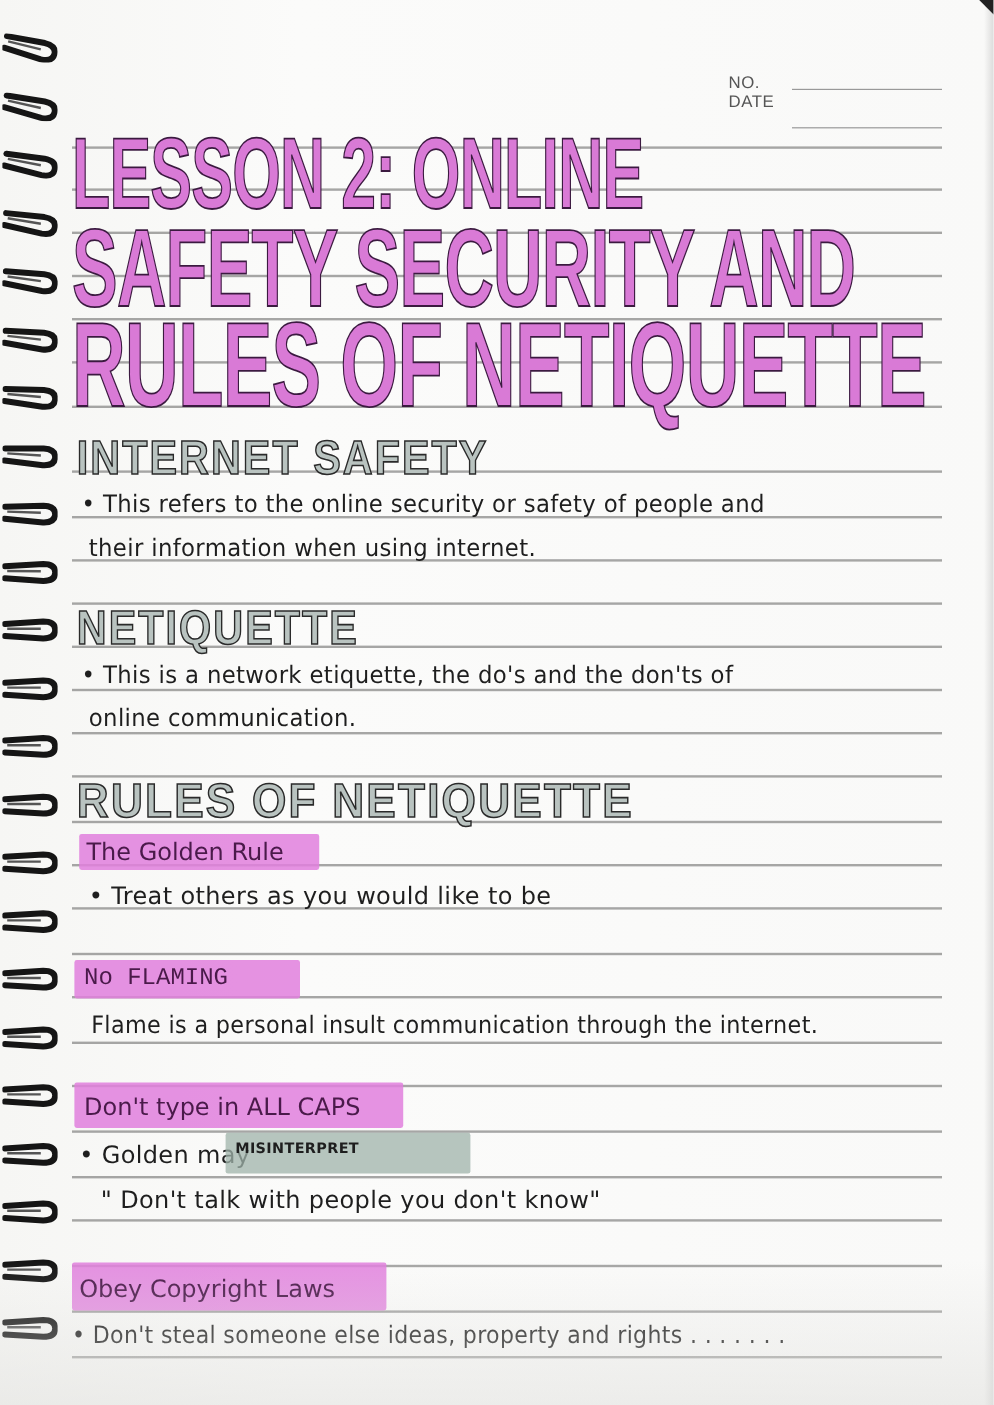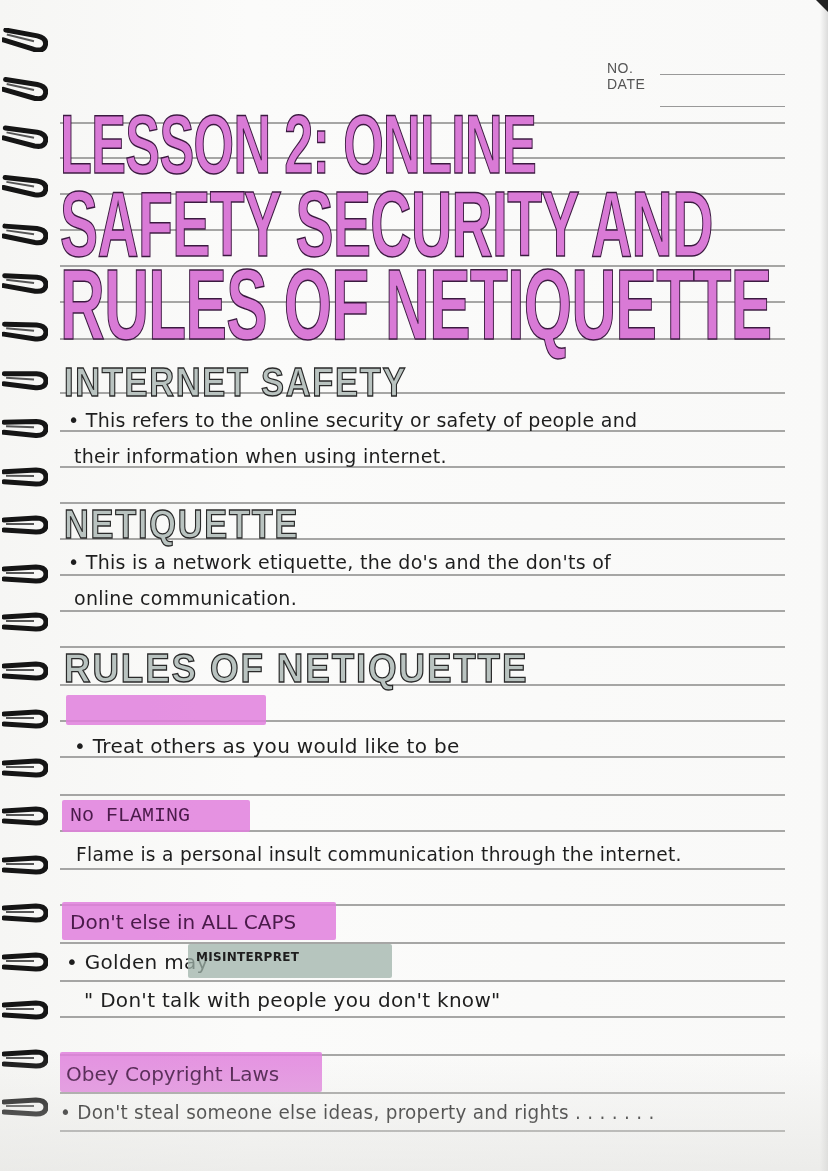--- a/index.html
+++ b/index.html
@@ -273,28 +273,29 @@
   <div class="hand" style="left:68px; top:408px; transform:scaleX(0.95);">• This refers to the online security or safety of people and</div>
   <div class="hand" style="left:74px; top:444px; transform:scaleX(0.95);">their information when using internet.</div>
 
   <div class="heading" style="left:64px; top:502px; font-size:40px; transform:scaleX(0.86);">NETIQUETTE</div>
   <div class="hand" style="left:68px; top:550px; transform:scaleX(0.95);">• This is a network etiquette, the do's and the don'ts of</div>
   <div class="hand" style="left:74px; top:586px; transform:scaleX(0.95);">online communication.</div>
 
   <div class="heading" style="left:64px; top:646px; font-size:40px; transform:scaleX(0.92);">RULES OF NETIQUETTE</div>
 
   <div class="hl-pink" style="left:66px; top:695px; width:200px; height:30px;"></div>
+  <div class="sublabel" style="left:72px; top:698px;">The Golden Rule</div>
   <div class="hand" style="left:74px; top:734px;">• Treat others as you would like to be</div>
 
   <div class="hl-pink" style="left:62px; top:800px; width:188px; height:32px;"></div>
   <div class="sublabel" style="left:70px; top:804px;font-family:Liberation Mono, monospace;">No FLAMING</div>
   <div class="hand" style="left:76px; top:842px; transform:scaleX(0.93);">Flame is a personal insult communication through the internet.</div>
 
   <div class="hl-pink" style="left:62px; top:902px; width:274px; height:38px;"></div>
-  <div class="sublabel" style="left:70px; top:910px;">Don't else in ALL CAPS</div>
+  <div class="sublabel" style="left:70px; top:910px;">Don't type in ALL CAPS</div>
   <div class="hand" style="left:66px; top:950px;">• Golden may</div>
   <div class="hl-gray" style="left:188px; top:944px; width:204px; height:34px;"></div>
   <div class="hand" style="left:196px; top:950px; font-size:12px;font-weight:bold;">MISINTERPRET</div>
   <div class="hand" style="left:84px; top:988px;">" Don't talk with people you don't know"</div>
 
   <div class="hl-pink" style="left:60px; top:1052px; width:262px; height:40px;"></div>
   <div class="sublabel" style="left:66px; top:1062px;">Obey Copyright Laws</div>
   <div class="hand" style="left:60px; top:1100px; transform:scaleX(0.92);">• Don't steal someone else ideas, property and rights . . . . . . .</div>
 
   <div class="edge-shadow"></div>

